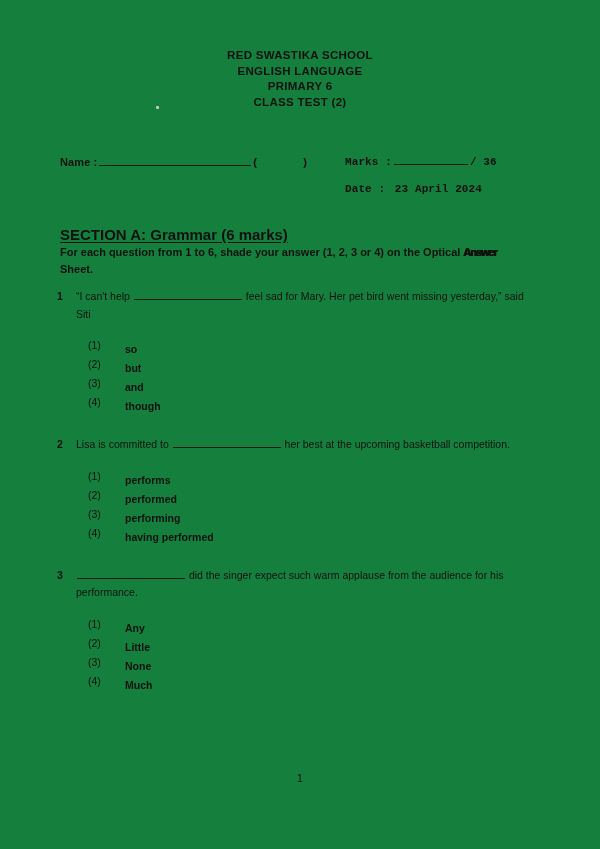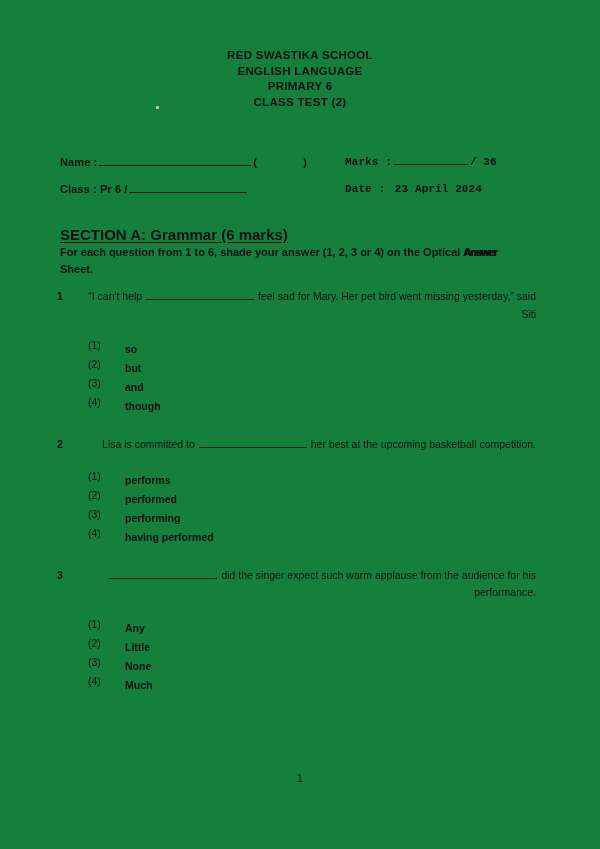--- a/index.html
+++ b/index.html
@@ -131,25 +131,24 @@
   .qnum {
     position: absolute;
     left: 0;
     top: 0;
     width: 26px;
     font-size: 10.5px;
     font-weight: bold;
     line-height: 17px;
   }
   .qstem {
-    margin-left: 31px;
+    margin-left: 19px;
     font-size: 10.5px;
     line-height: 17.5px;
     max-width: 448px;
-    text-align: right;
   }
   .blank {
     display: inline-block;
     border-bottom: 1.2px solid #1a1a1a;
     height: 11px;
     vertical-align: baseline;
     margin: 0 1px;
   }
   .blank-1 { width: 108px; }
   .blank-2 { width: 108px; }
@@ -211,23 +210,20 @@
     <div class="prow">
       <span class="pleft">
         <span class="plabel">Name :</span><span class="rule rule-name"></span><span class="paren">( )</span>
       </span>
       <span class="pright">
         <span class="plabel">Marks :</span><span class="rule rule-marks"></span><span class="plabel">/ 36</span>
       </span>
     </div>
 
     <div class="prow">
-      <span class="pleft">
-        <span class="plabel">Class : Pr 6 /</span><span class="rule rule-class"></span>
-      </span>
       <span class="pright">
         <span class="plabel">Date    :</span>&nbsp;<span class="plabel">23 April 2024</span>
       </span>
     </div>
 
 
   </div>
 
   <div class="section-block">
     <div class="section-title">SECTION A: Grammar (6 marks)</div>

